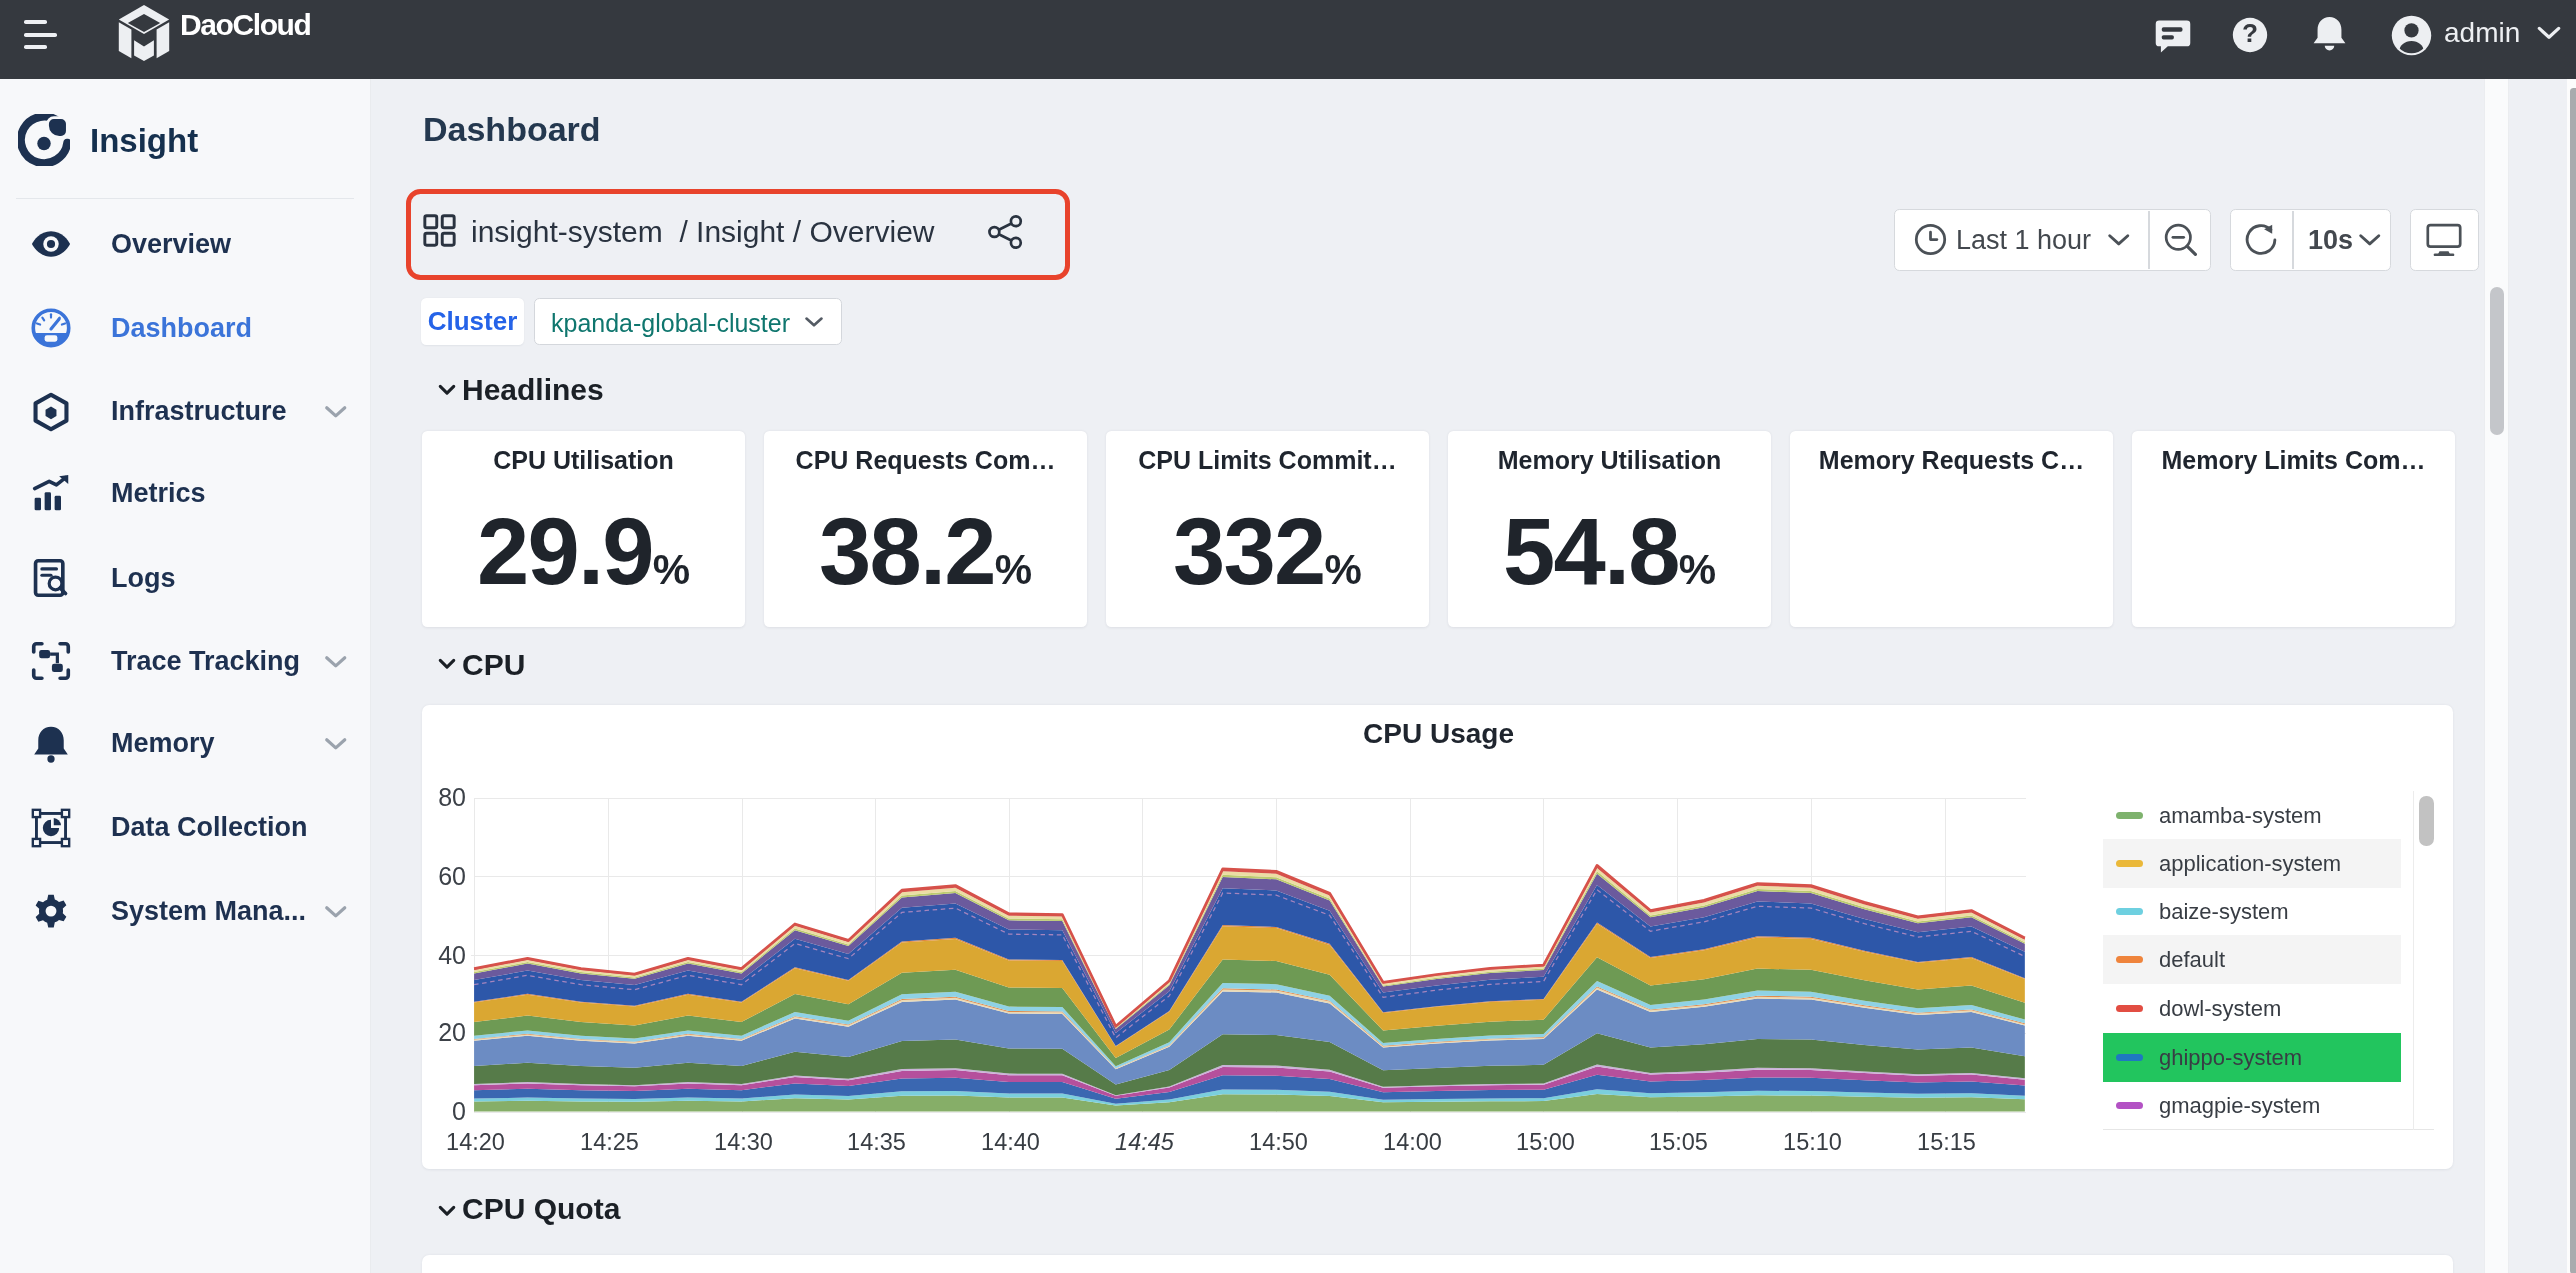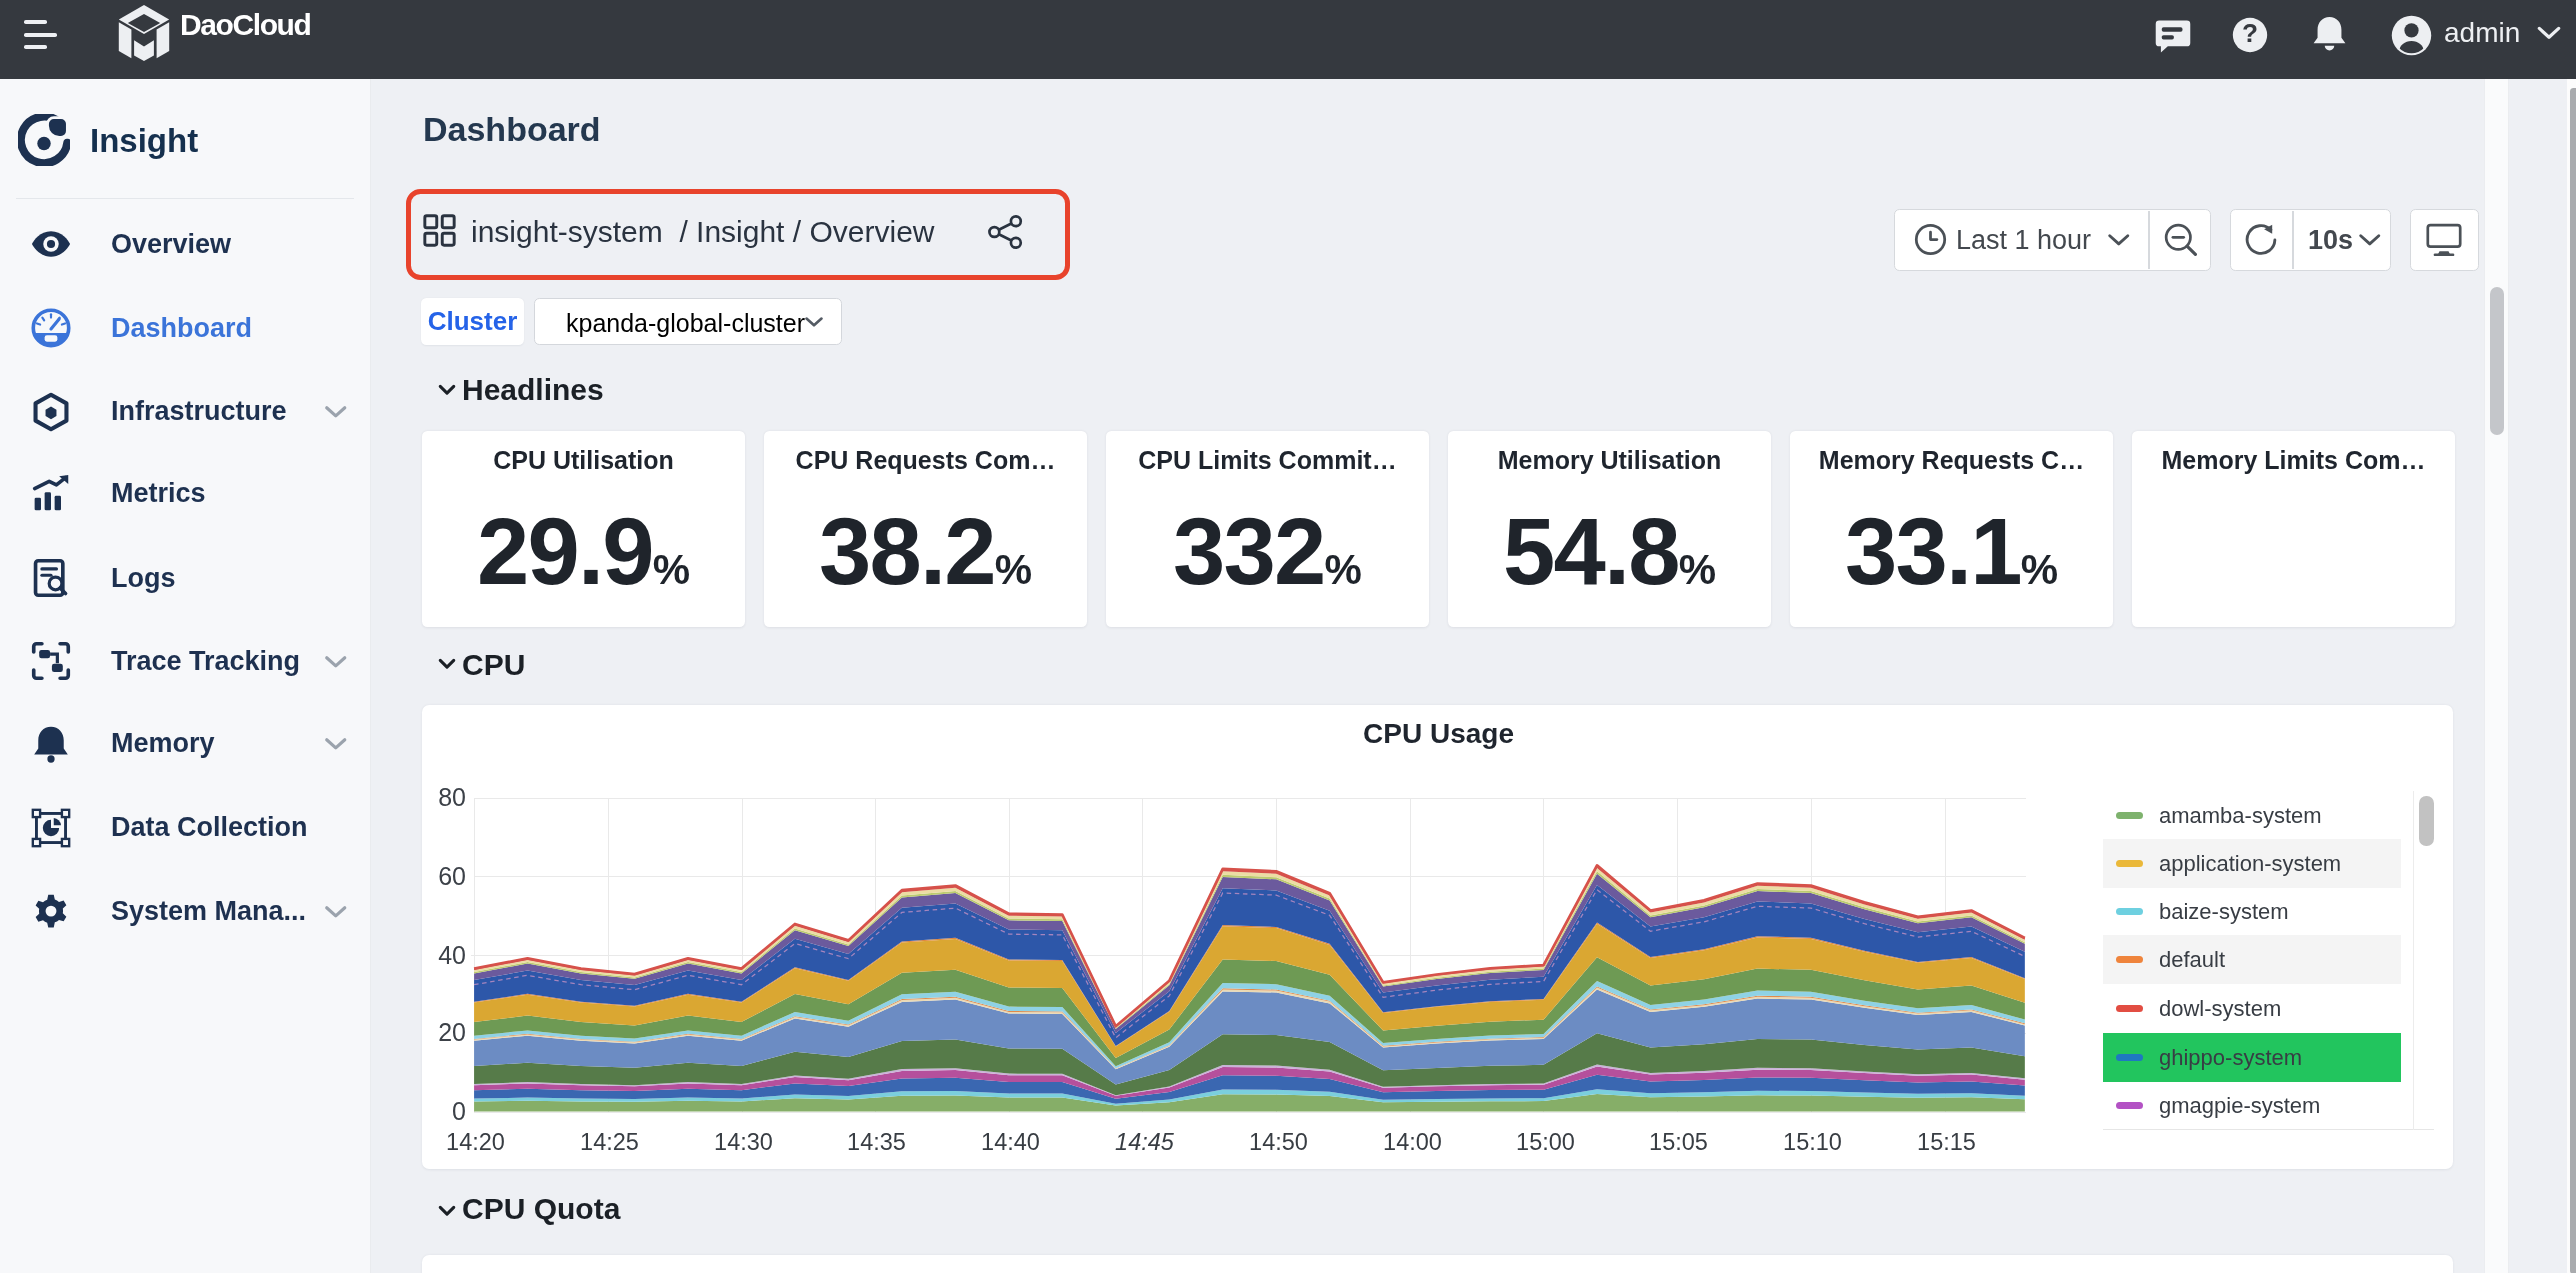--- a/index.html
+++ b/index.html
@@ -195,21 +195,21 @@
       <circle cx="31" cy="31" r="5.5"></circle>
       <circle cx="7" cy="19" r="5.5"></circle>
 <line x1="12" y1="16.5" x2="26" y2="9.5"></line>
       <line x1="12" y1="21.5" x2="26" y2="28.5"></line>
 </g>
   </svg>
 
 <div class="abs" style="left:421px;top:298px;width:103px;height:47px;background:#fff;border-radius:5.4px;box-shadow:0 0.9px 1.8px rgba(20,30,50,0.06);"></div>
 <div class="abs" style="left:421px;top:298px;width:103px;height:47px;line-height:47px;text-align:center;font-size:26px;font-weight:700;color:#2563e8;">Cluster</div>
 <div class="abs" style="left:534px;top:298px;width:308px;height:47px;background:#fff;border:1.8px solid #d4d7dc;border-radius:5.4px;"></div>
-<div class="abs" style="left:566px;top:309px;font-size:25px;color:#000000;">kpanda-global-cluster</div>
+<div class="abs" style="left:551px;top:309px;font-size:25px;color:#0f766e;">kpanda-global-cluster</div>
 <svg style="position:absolute;left:804px;top:316px" width="20" height="12.7" viewBox="0 0 24 15" fill="none">
     <polyline points="3,3 12,11 21,3" stroke="#545b64" stroke-width="3.2" stroke-linecap="round" stroke-linejoin="round"></polyline>
   </svg>
 
 <div class="ctrl" style="left:1894px;width:317px;"></div>
 <div class="cdiv" style="left:2148px;top:211px;"></div>
 <div class="abs" style="left:1956px;top:225px;font-size:27px;color:#43484e;">Last 1 hour</div>
 <div class="ctrl" style="left:2230px;width:161px;"></div>
 <div class="cdiv" style="left:2292px;top:211px;"></div>
 <div class="abs" style="left:2308px;top:225px;font-size:27px;font-weight:600;color:#43484e;">10s</div>
@@ -251,21 +251,20 @@
 <div class="statcard" style="left:1106px;">
     <div class="t">CPU Limits Commit…</div>
     <div class="v">332<span>%</span></div>
   </div>
 <div class="statcard" style="left:1448px;">
     <div class="t">Memory Utilisation</div>
     <div class="v">54.8<span>%</span></div>
   </div>
 <div class="statcard" style="left:1790px;">
     <div class="t">Memory Requests C…</div>
-    <div class="v">33.1<span>%</span></div>
   </div>
 <div class="statcard" style="left:2132px;">
     <div class="t">Memory Limits Com…</div>
   </div>
 
 <div class="sect" style="left:462px;top:648px;">CPU</div>
 <div class="card" style="left:422px;top:705px;width:2031px;height:464px;"></div>
 <div class="abs" style="left:1312px;top:718px;width:253px;text-align:center;font-size:28px;font-weight:700;color:#1f252e;">CPU Usage</div>
 
 <div class="abs" id="grid">

